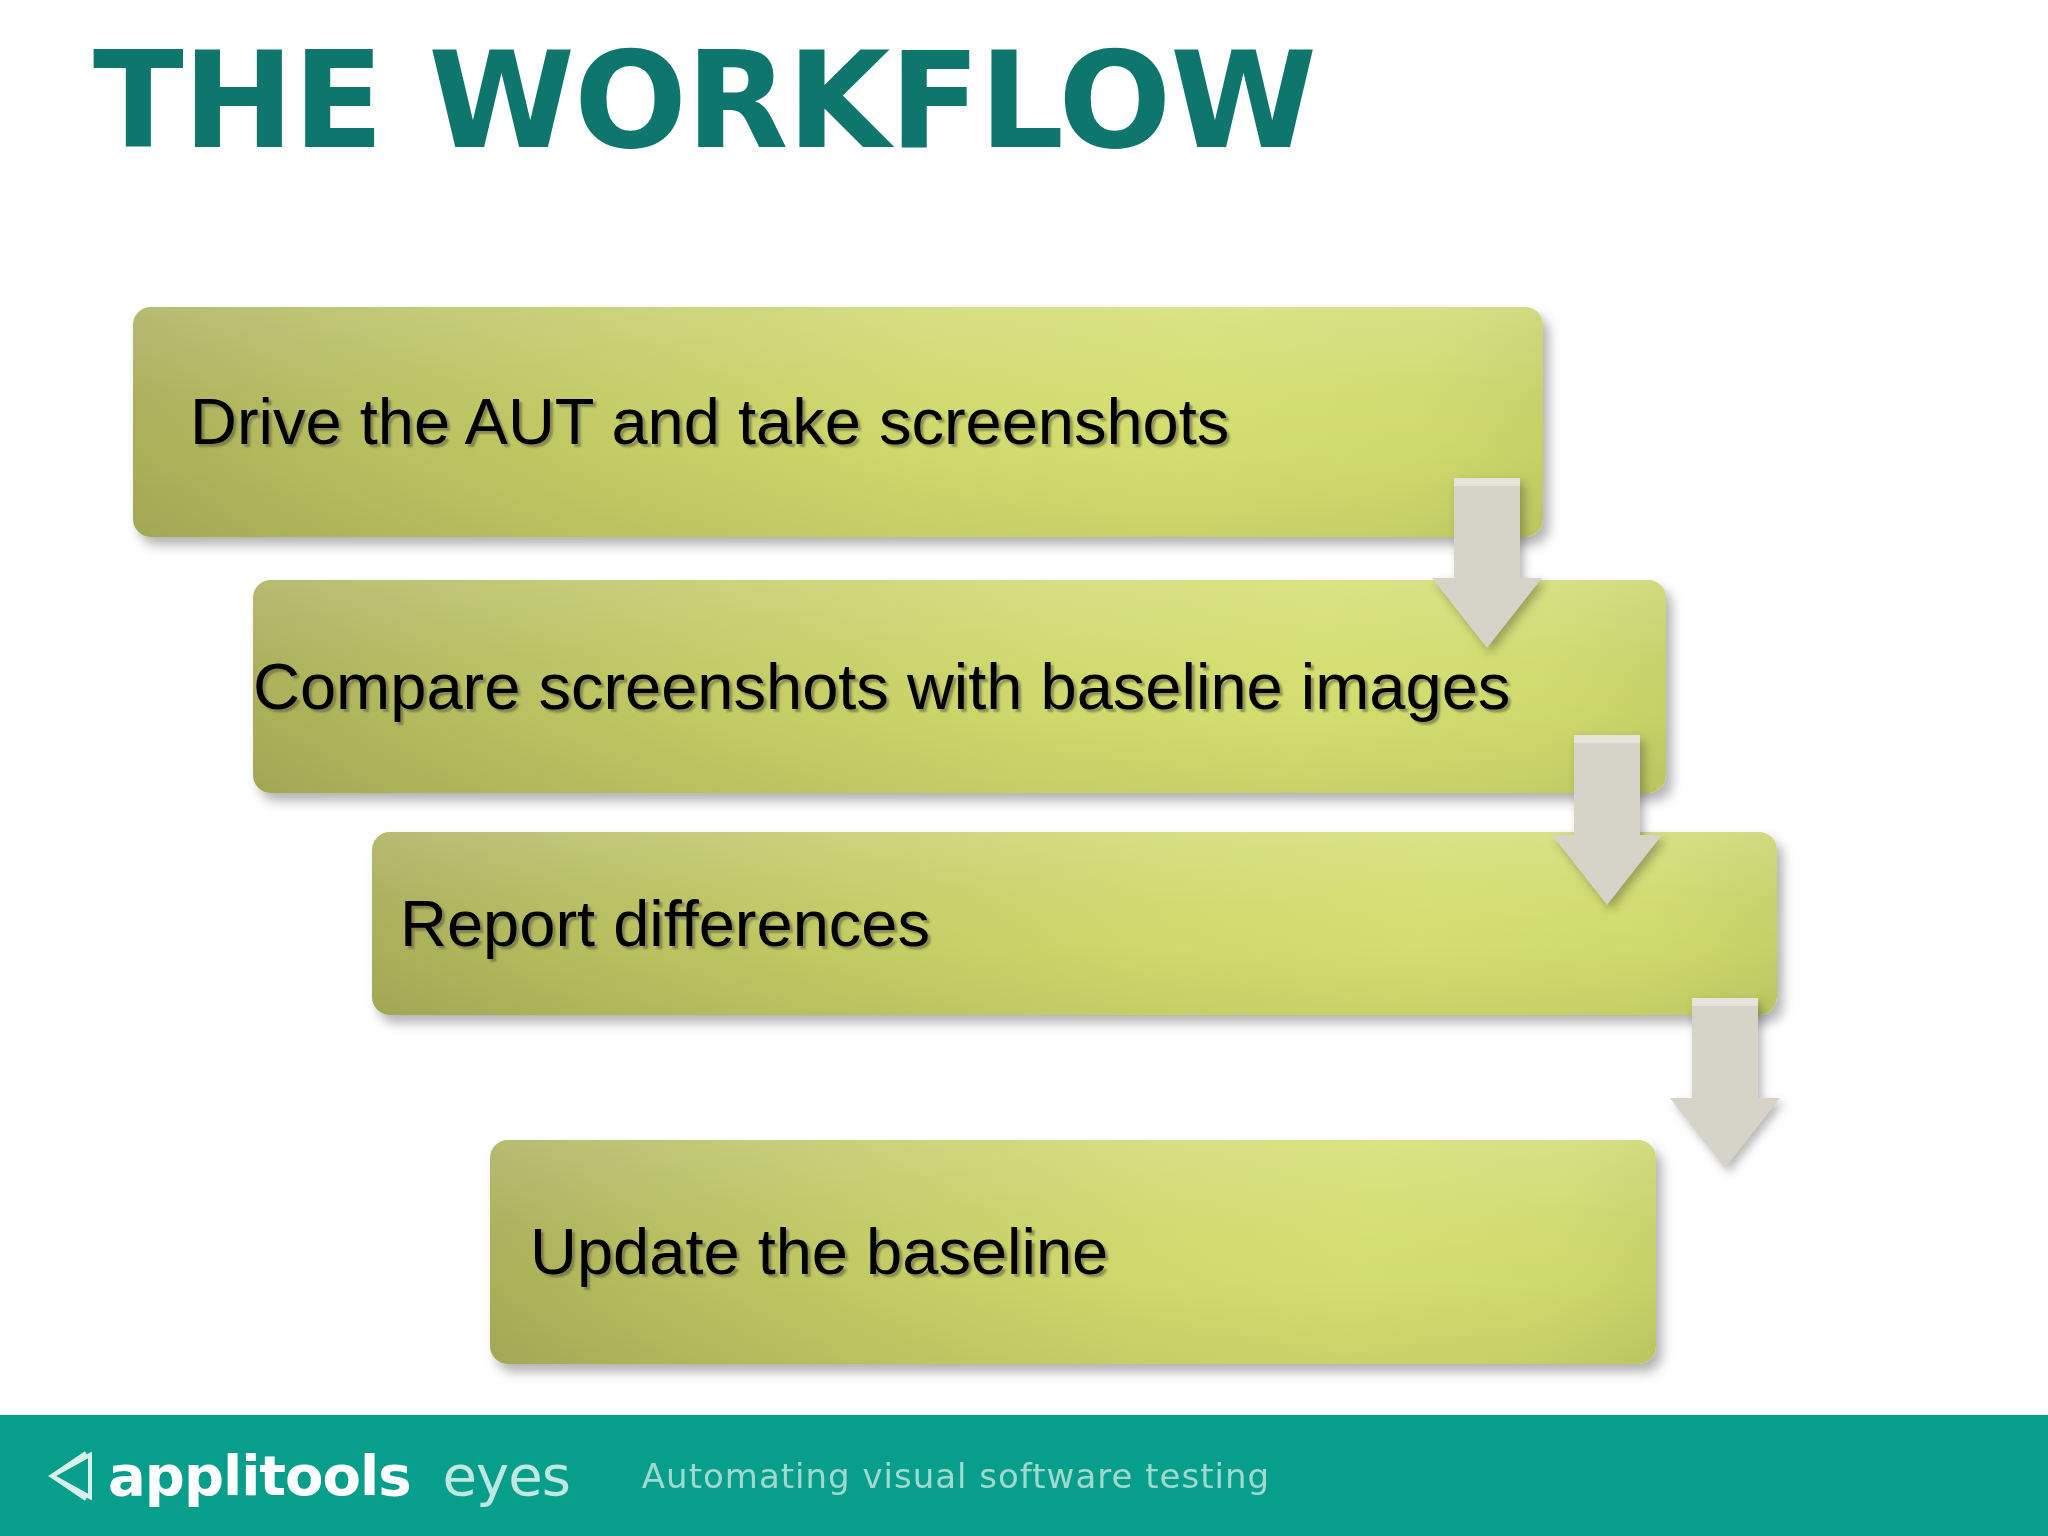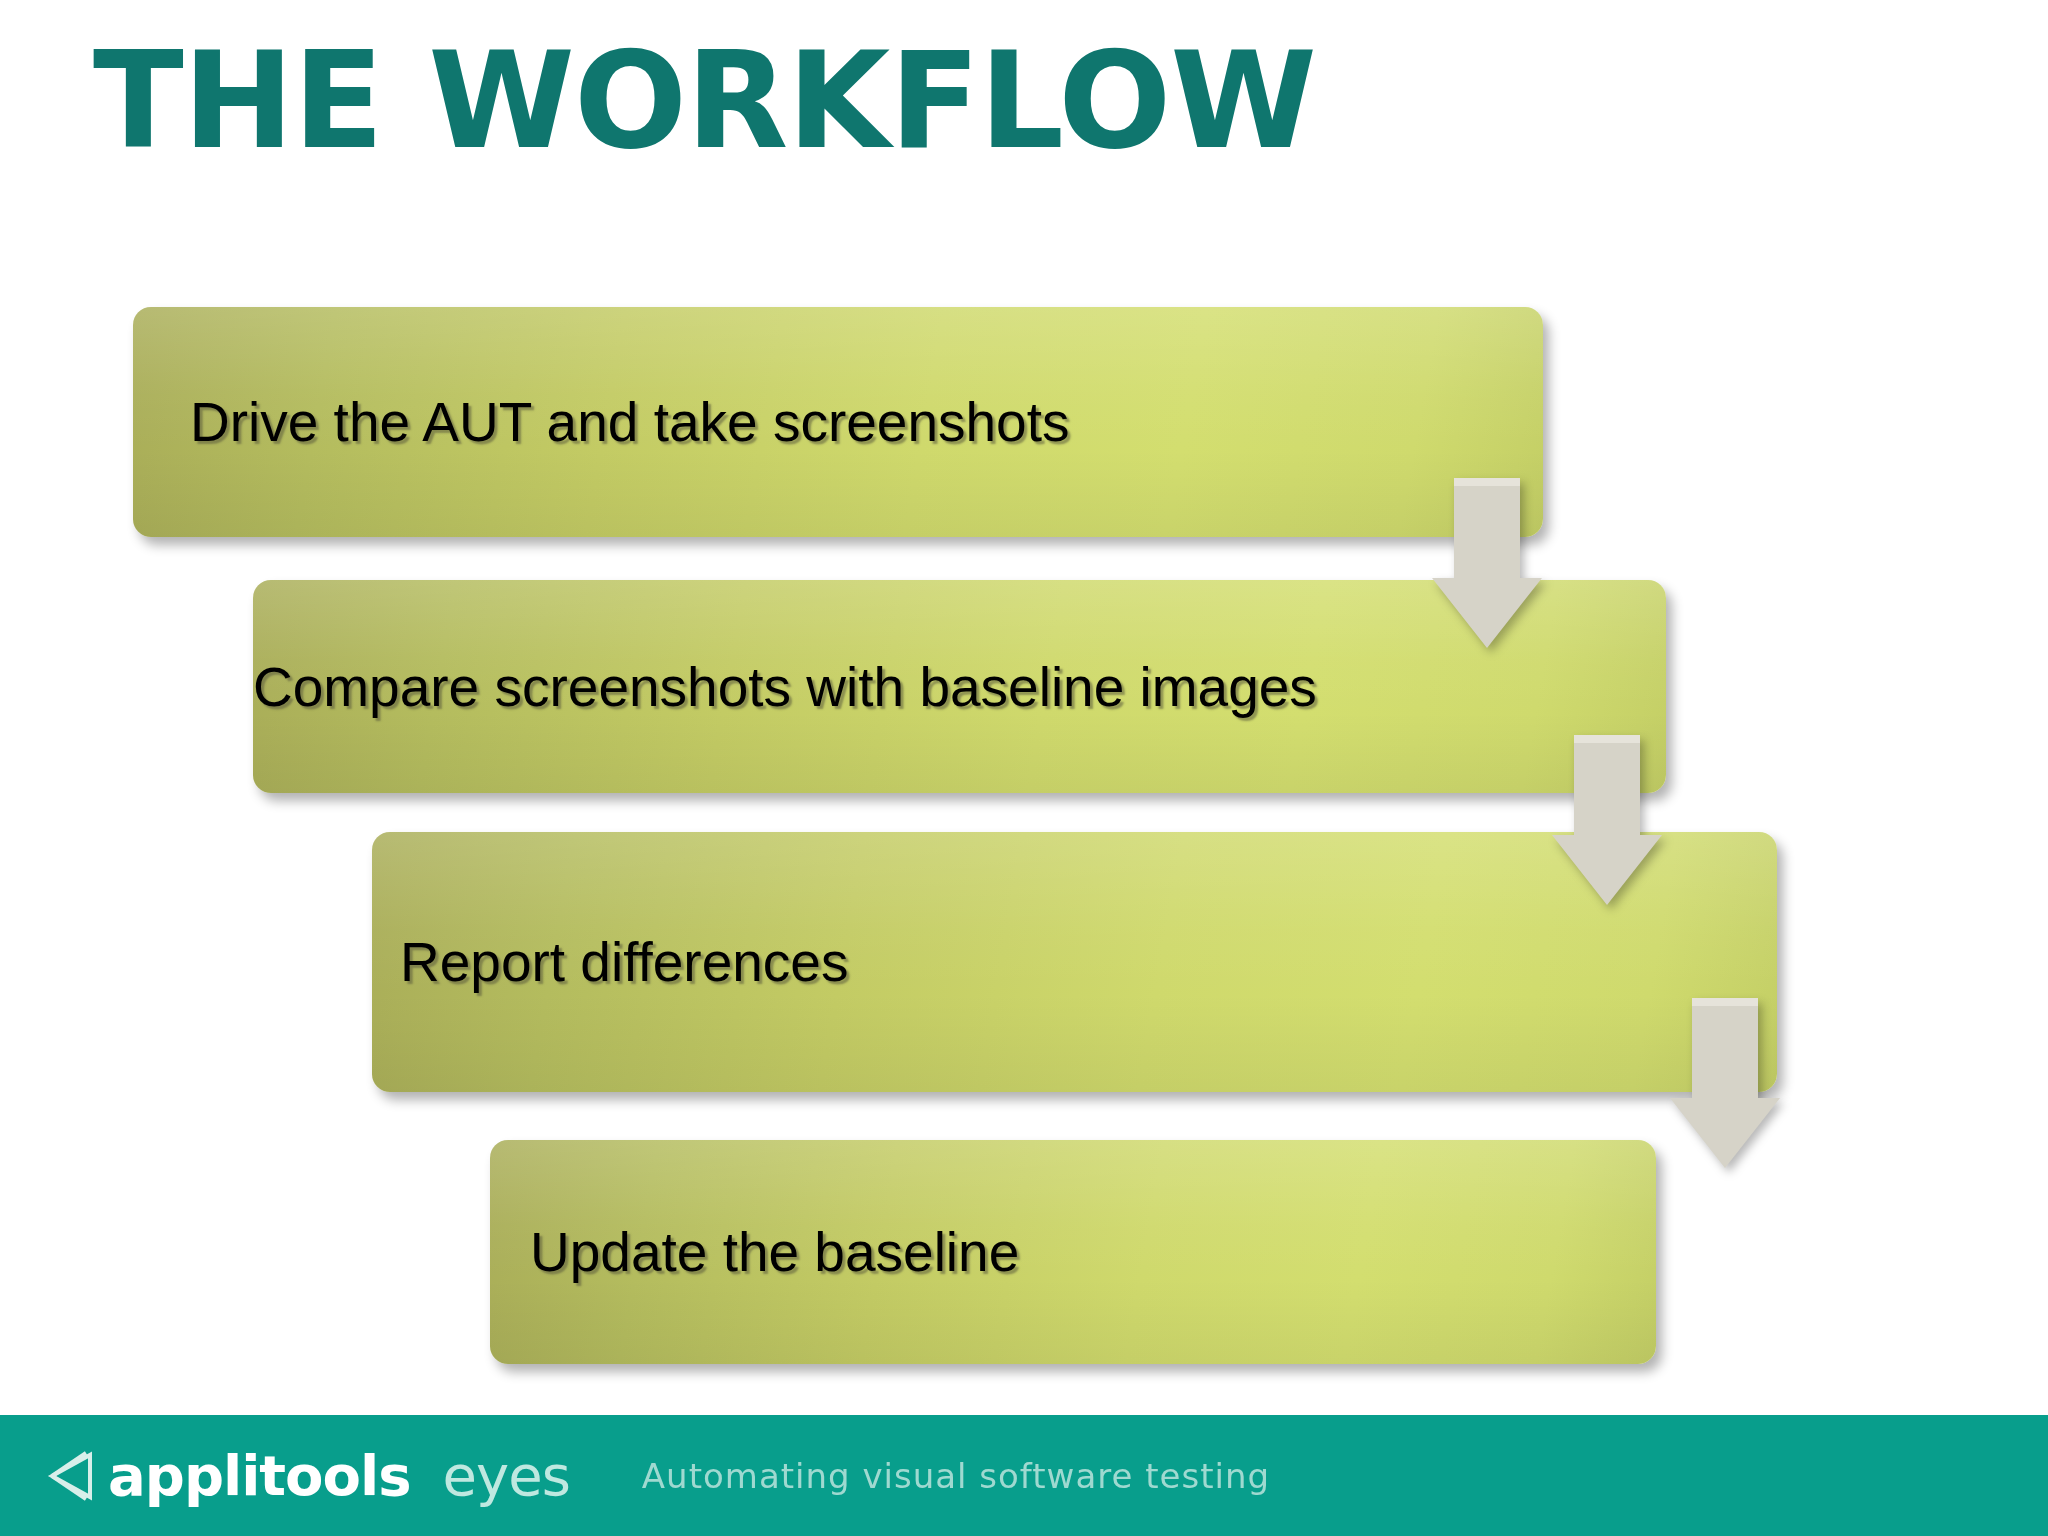--- a/index.html
+++ b/index.html
@@ -59,36 +59,36 @@
     background: linear-gradient(to bottom,
        rgba(255,255,255,0.16) 0%,
        rgba(255,255,255,0.04) 38%,
        rgba(0,0,0,0.00) 62%,
        rgba(0,0,0,0.05) 100%);
     pointer-events: none;
   }
   .flow-label {
     position: relative;
     z-index: 2;
-    font-size: 55px;
+    font-size: 65px;
     color: #000000;
     line-height: 1.20;
     text-shadow: 3px 3px 2px rgba(90,90,60,0.55);
     font-family: "Liberation Sans", sans-serif;
     text-align: center;
   }
 
   
   #box-1 { left: 133px;  top: 307px;  width: 1410px; height: 230px; }
   #box-1 .flow-label { padding-left: 57px; }
 
   #box-2 { left: 253px;  top: 580px;  width: 1413px; height: 213px; }
   #box-2 .flow-label { }
 
-  #box-3 { left: 372px;  top: 832px;  width: 1405px; height: 260px; }
+  #box-3 { left: 372px;  top: 832px;  width: 1405px; height: 183px; }
   #box-3 .flow-label { padding-left: 28px; }
 
   #box-4 { left: 490px;  top: 1140px; width: 1166px; height: 224px; }
   #box-4 .flow-label { padding-left: 40px; }
 
   
   .flow-arrow {
     position: absolute;
     z-index: 3;
     filter: drop-shadow(4px 5px 5px rgba(0,0,0,0.28));

